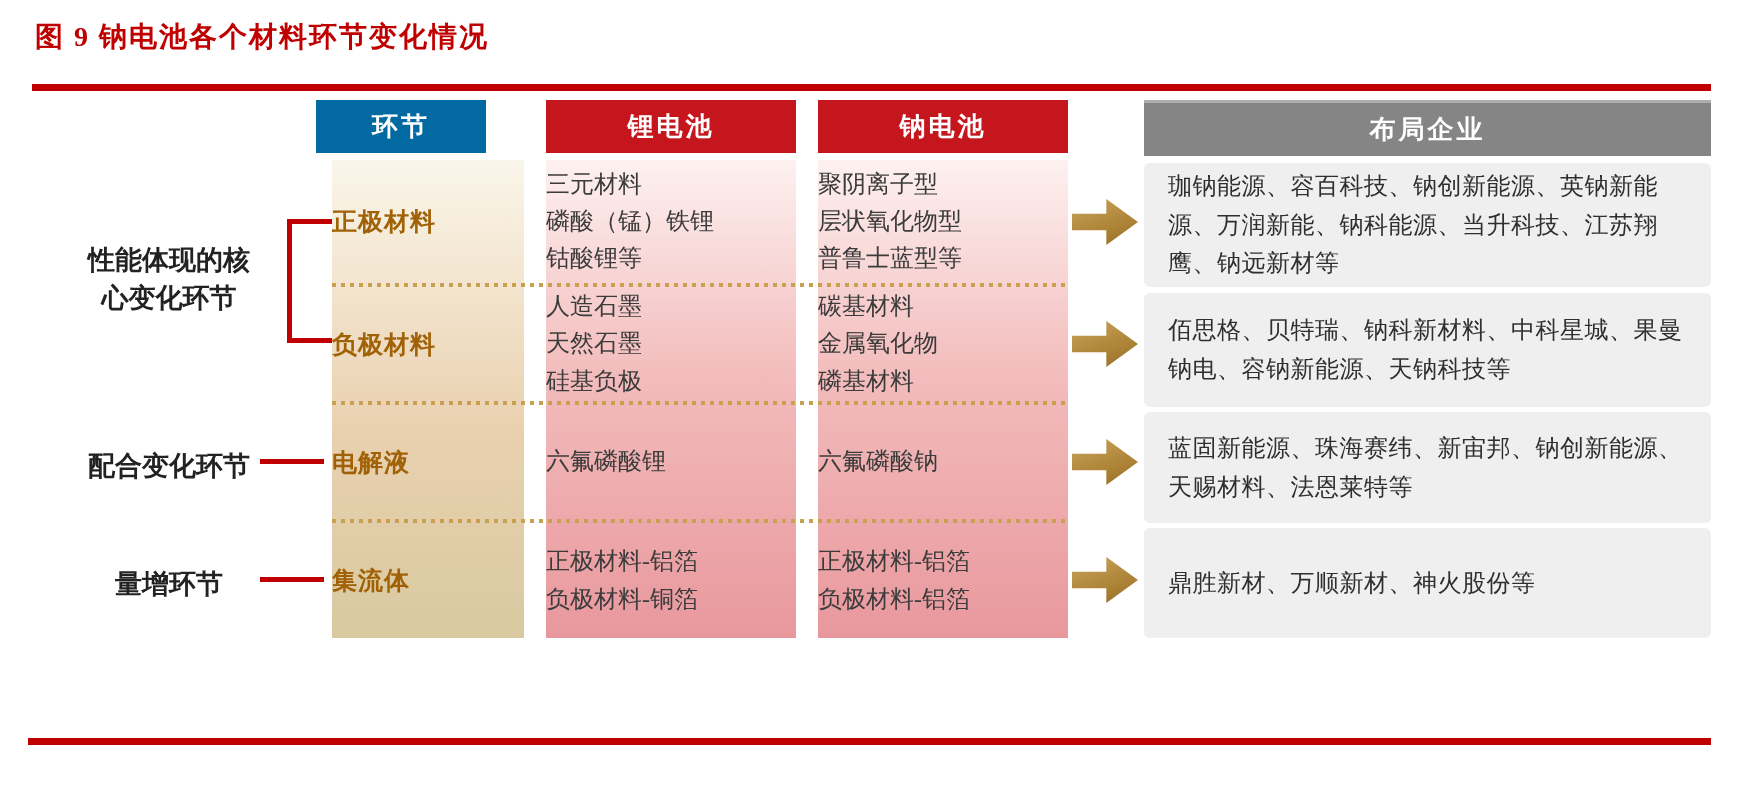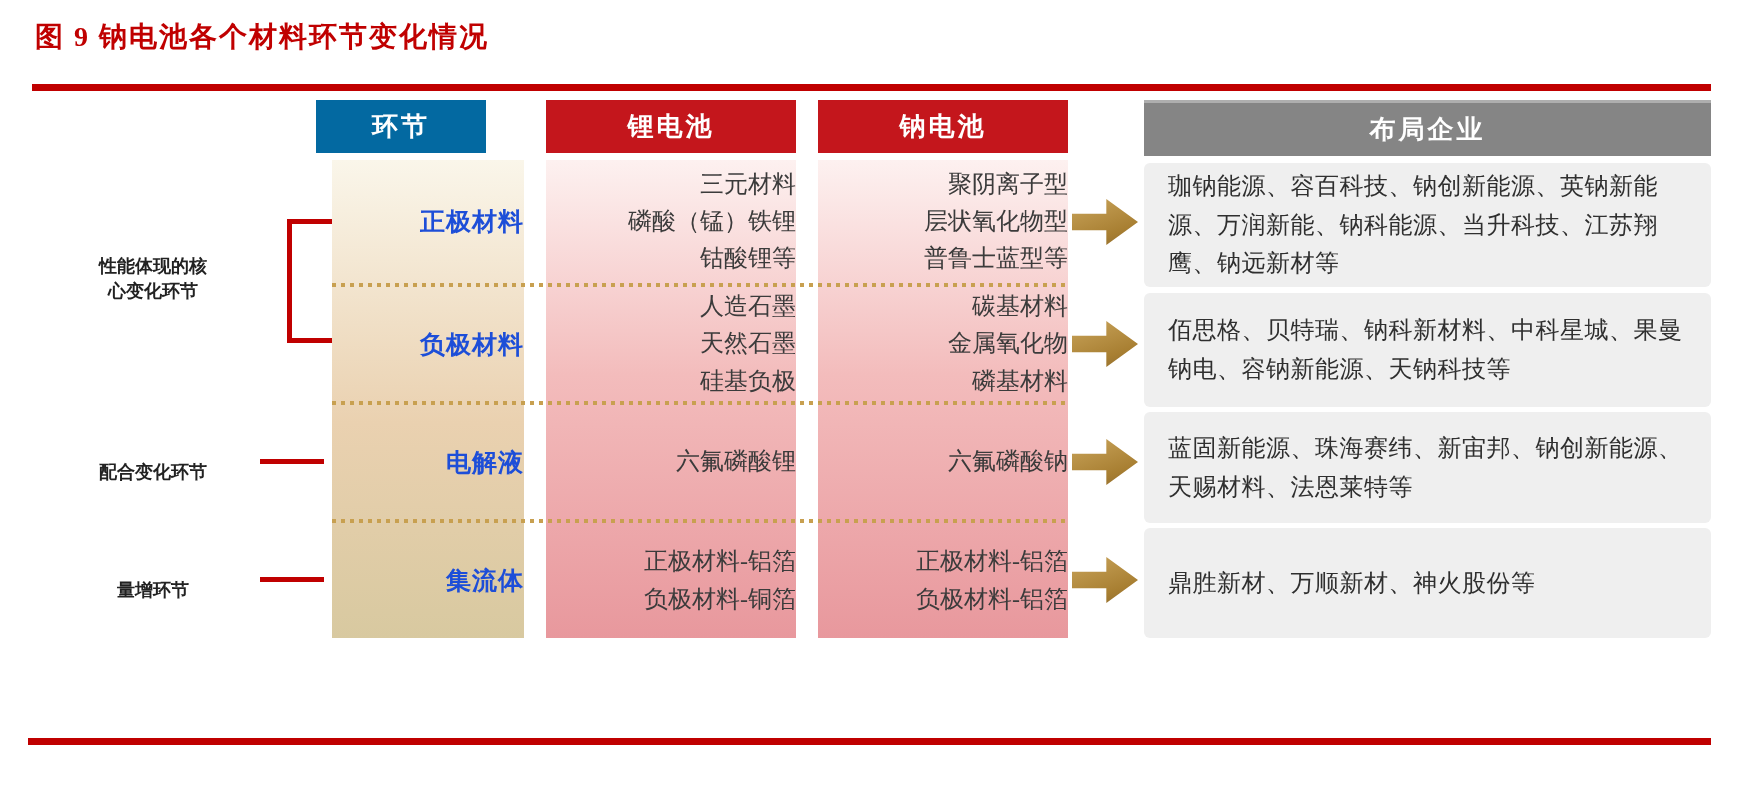--- a/index.html
+++ b/index.html
@@ -44,35 +44,35 @@
     position:absolute;left:332px;width:736px;height:4px;
     background:repeating-linear-gradient(90deg,#c8a050 0 4px,transparent 4px 9px);
   }
   .dots.d1{top:283px;}
   .dots.d2{top:401px;}
   .dots.d3{top:519px;}
 
   
   .cell{
     position:absolute;display:flex;flex-direction:column;
-    align-items:flex-end;justify-content:center;text-align:center;
+    align-items:flex-start;justify-content:center;text-align:center;
   }
-  .seg{left:332px;width:192px;color:#1d4ed8;font-weight:bold;font-size:25px;letter-spacing:1px;}
+  .seg{left:332px;width:192px;color:#a16207;font-weight:bold;font-size:25px;letter-spacing:1px;}
   .li{left:546px;width:250px;}
   .na{left:818px;width:250px;}
   .li,.na{color:#3b3b3b;font-size:24px;line-height:1.55;font-weight:500;}
   .r1{top:160px;height:123px;}
   .r2{top:287px;height:114px;}
   .r3{top:405px;height:114px;}
   .r4{top:523px;height:115px;}
 
   
   .note{
-    position:absolute;left:28px;width:250px;
-    color:#222;font-size:18px;font-weight:600;text-align:center;line-height:1.4;margin-top:12px;
+    position:absolute;left:44px;width:250px;
+    color:#222;font-size:27px;font-weight:600;text-align:center;line-height:1.4;
   }
   .note.core{top:242px;}
   .note.support{top:448px;}
   .note.volume{top:566px;}
   .bracket{
     position:absolute;left:287px;top:219px;width:45px;height:124px;
     border-left:5px solid #c00000;border-top:5px solid #c00000;border-bottom:5px solid #c00000;
     box-sizing:border-box;
   }
   .dash{position:absolute;left:260px;width:64px;height:5px;background:#c00000;}

